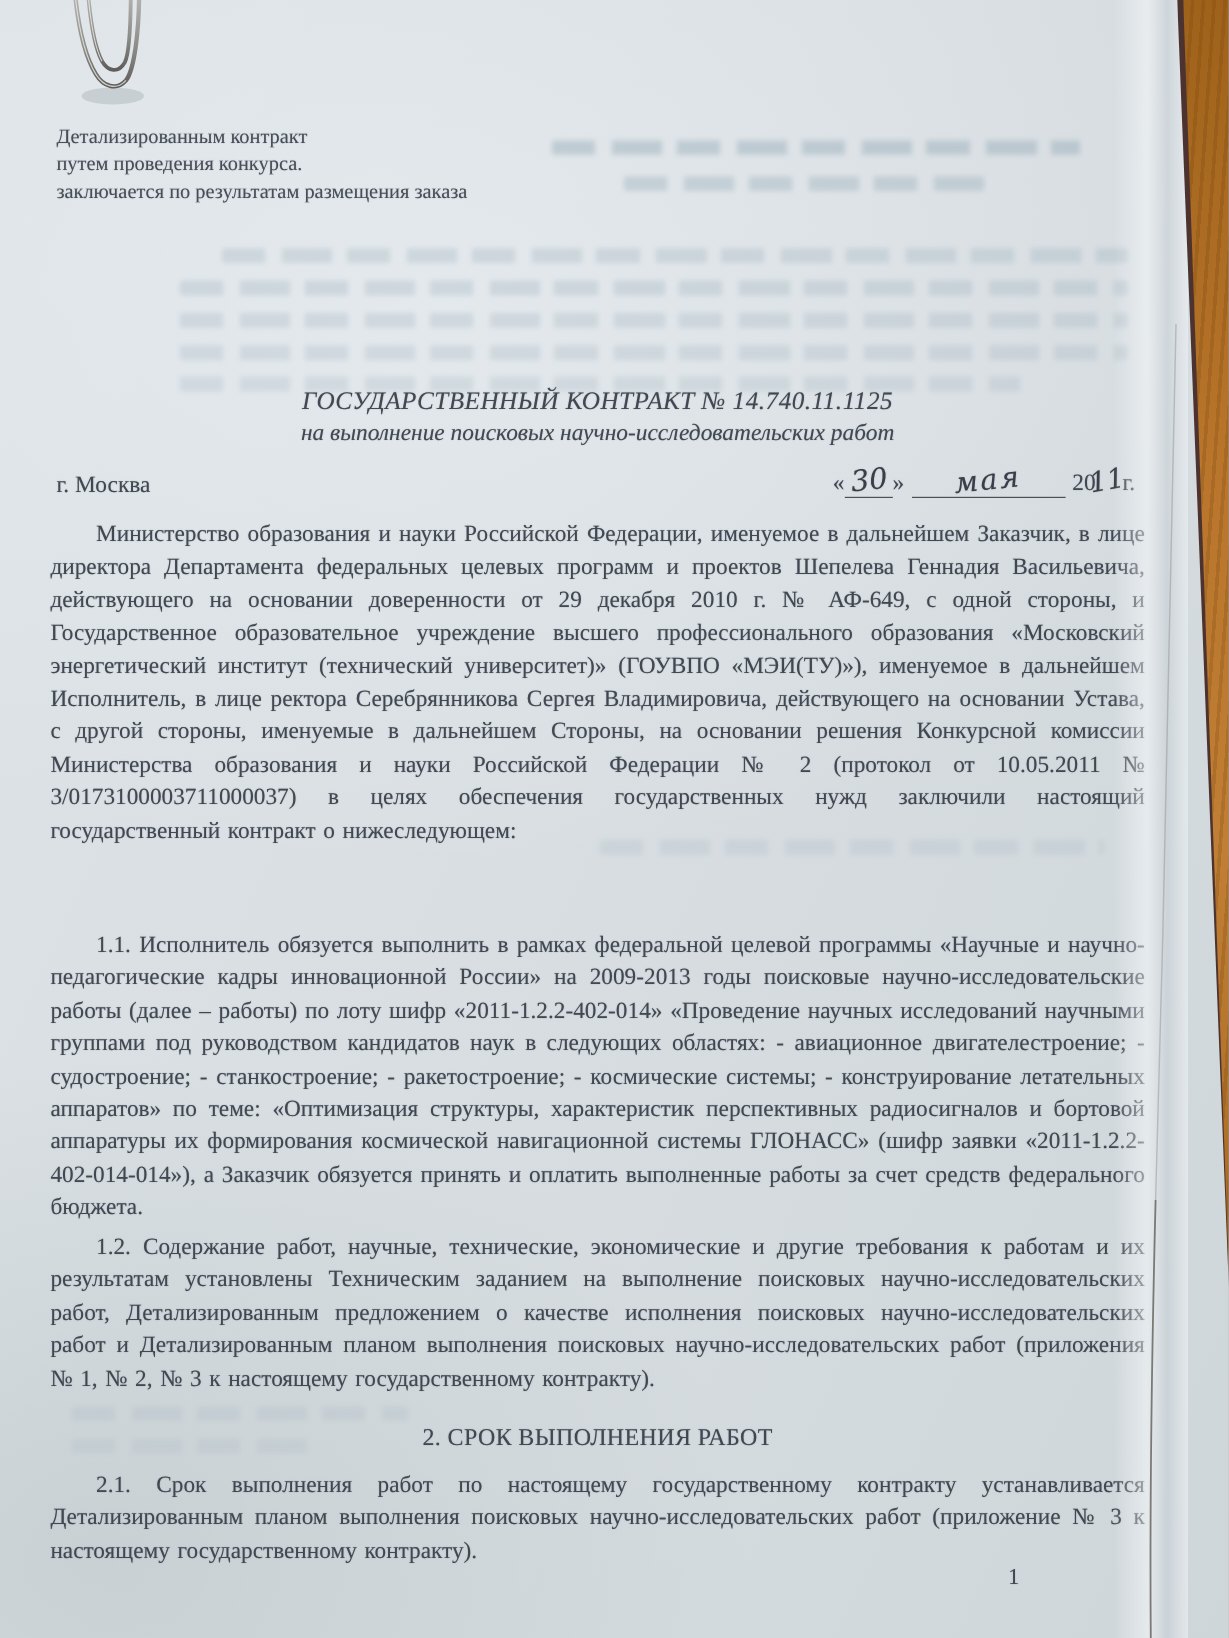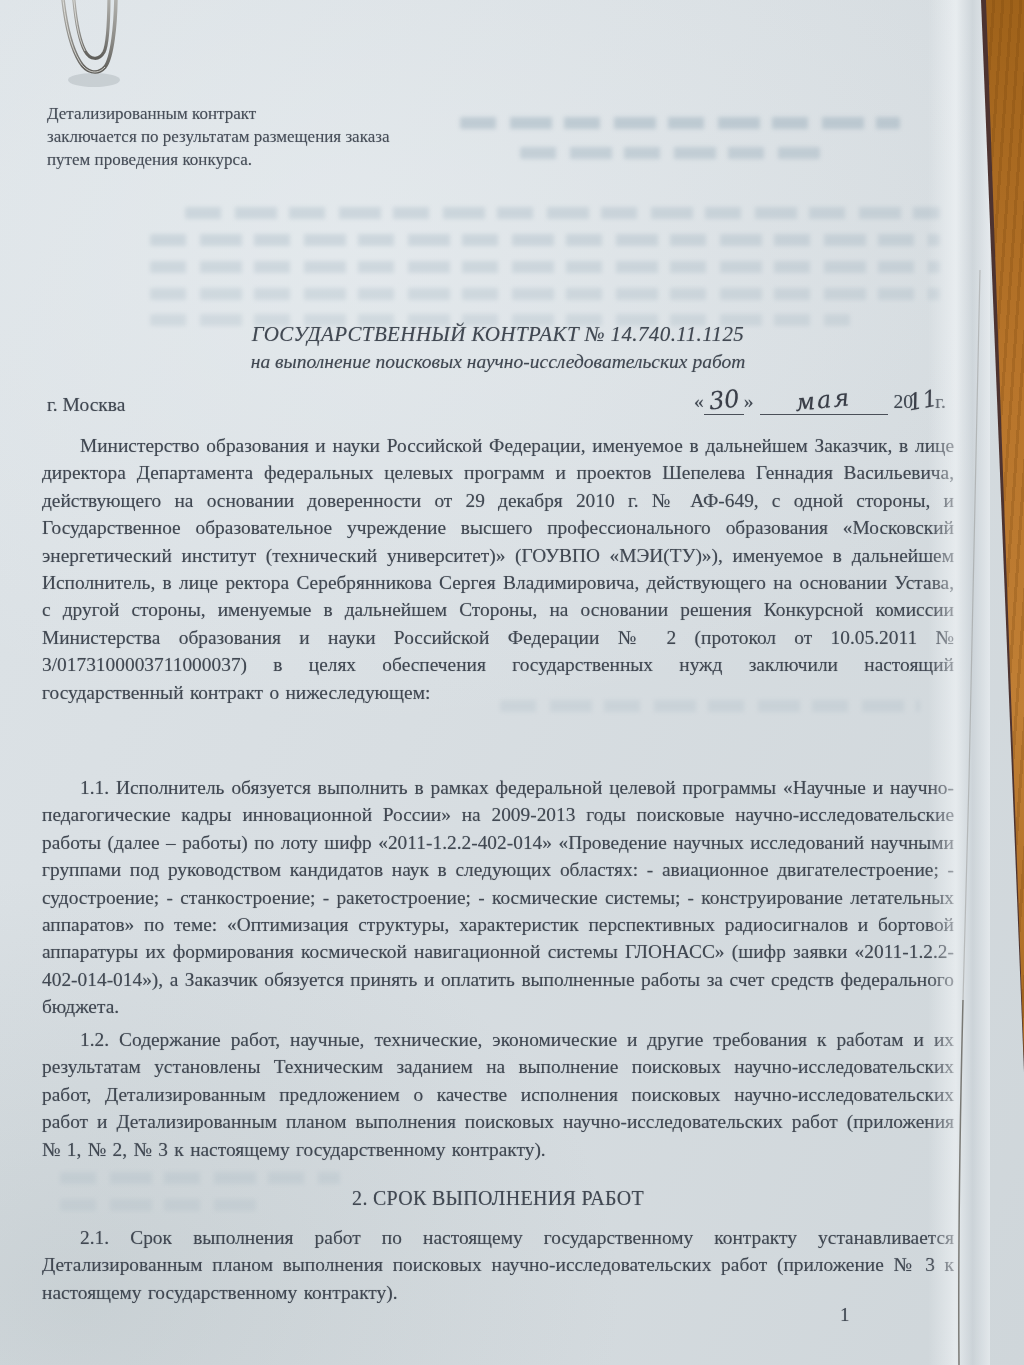--- a/index.html
+++ b/index.html
@@ -75,22 +75,22 @@
   <div class="ghost" style="left:150px;top:234px;width:790px;opacity:.26;"></div>
   <div class="ghost" style="left:150px;top:261px;width:790px;opacity:.24;"></div>
   <div class="ghost" style="left:150px;top:288px;width:790px;opacity:.22;"></div>
   <div class="ghost" style="left:150px;top:314px;width:700px;opacity:.20;"></div>
   <div class="ghost" style="left:500px;top:700px;width:420px;opacity:.16;"></div>
   <div class="ghost" style="left:60px;top:1172px;width:280px;opacity:.16;"></div>
   <div class="ghost" style="left:60px;top:1199px;width:200px;opacity:.14;"></div>
 
   <div class="note">
     <div>Детализированным контракт</div>
+    <div>путем проведения конкурса.</div>
     <div>заключается по результатам размещения заказа</div>
-    <div>путем проведения конкурса.</div>
   </div>
 
   <div class="col txt" style="top:322px;font-style:italic;">
     <div class="title1">ГОСУДАРСТВЕННЫЙ КОНТРАКТ № 14.740.11.1125</div>
     <div class="title2">на выполнение поисковых научно-исследовательских работ</div>
   </div>
 
   <div class="daterow txt">
     <span class="city">г. Москва</span>
     <span class="date">

